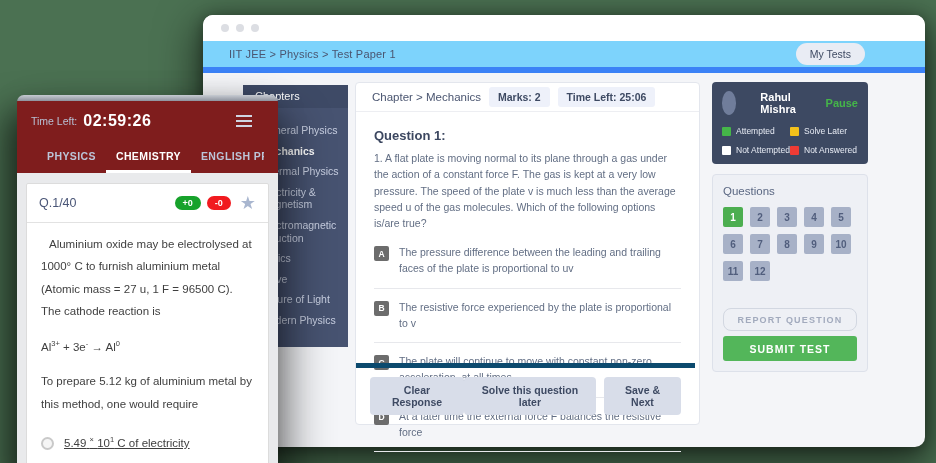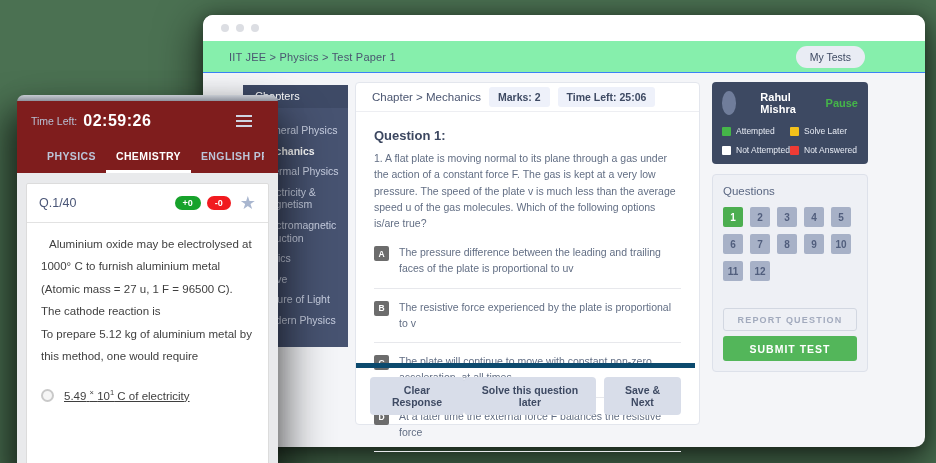--- a/index.html
+++ b/index.html
@@ -12,21 +12,21 @@
 
   
   .win {
     position:absolute; left:203px; top:15px; width:722px; height:432px;
     background:#f4f5f8; border-radius:10px; z-index:10;
     box-shadow:0 14px 40px 6px rgba(0,0,0,.55), 0 2px 14px rgba(0,0,0,.35);
   }
   .titlebar { height:26px; background:#fff; border-radius:10px 10px 0 0;
     display:flex; align-items:center; padding-left:18px; gap:7px; }
   .dot { width:8px; height:8px; border-radius:50%; background:#dcdee3; }
-  .crumbbar { height:32px; background:#86efac; border-bottom:1px solid #3b82f6;
+  .crumbbar { height:32px; background:#7dd3fc; border-bottom:6px solid #3b82f6;
     display:flex; align-items:center; padding:0 60px 0 26px; }
   .crumb { font-size:11px; color:#4a5570; letter-spacing:.2px; }
   .mytests { margin-left:auto; background:#e9ecf4; border-radius:14px;
     padding:5px 14px; font-size:10.5px; color:#3e4a63; }
   .content { position:relative; height:373px; }
 
   
   .chapters { position:absolute; left:40px; top:12px; width:105px; }
   .ch-head { height:23px; background:#3e4a66; color:#fff; font-size:11px;
     line-height:23px; padding-left:12px; }
@@ -75,21 +75,21 @@
 
   .qspanel { position:absolute; left:509px; top:101px; width:156px; height:198px;
     background:#eef0f5; border:1px solid #dde1ea; border-radius:4px; padding:10px; }
   .qs-title { font-size:11.5px; color:#5a6782; }
   .grid { display:grid; grid-template-columns:repeat(5,20px); gap:7px; margin-top:10px; }
   .cell { width:20px; height:20px; background:#a7b1c7; border-radius:2px;
     color:#515e7d; font-size:10px; font-weight:bold;
     display:flex; align-items:center; justify-content:center; cursor:pointer; }
   .cell.active { color:#fff; }
   .report { position:absolute; left:10px; right:10px; bottom:40px; height:23px;
-    background:transparent; border:1px solid #d2d7e1; border-radius:3px;
+    background:transparent; border:1px solid #d2d7e1; border-radius:8px;
     color:#a2aabd; font-size:9px; font-weight:bold; letter-spacing:1.2px;
     font-family:"Liberation Sans",sans-serif; cursor:pointer; }
   .submit { position:absolute; left:10px; right:10px; bottom:10px; height:25px;
     border:none; border-radius:3px; color:#fff; font-size:10.5px; font-weight:bold;
     letter-spacing:1px; font-family:"Liberation Sans",sans-serif; cursor:pointer; }
 
   
   .phone { position:absolute; left:17px; top:95px; width:261px; height:380px;
     z-index:30; border-radius:7px 7px 0 0; overflow:hidden;
     box-shadow:-12px 16px 34px rgba(0,0,0,.55), 12px 24px 44px rgba(0,0,0,.45); }
@@ -260,20 +260,23 @@
     <div class="m-body">
       <div class="card">
         <div class="card-head">
           <span class="q-num">Q.1/40</span>
           <span class="pill" style="background-color: rgb(23, 162, 43);">+0</span>
           <span class="pill neg" style="background-color: rgb(241, 26, 31);">-0</span>
           <span class="star">★</span>
         </div>
         <div class="card-body">
           <div class="m-q">Aluminium oxide may be electrolysed at 1000° C to furnish aluminium metal (Atomic mass = 27 u, 1 F = 96500 C). The cathode reaction is</div>
+          <div class="reaction">
+            <span>Al</span><sup>3+</sup><span> + 3e</span><sup>-</sup><span> → </span><span>Al</span><sup>0</sup>
+          </div>
           <div>To prepare 5.12 kg of aluminium metal by this method, one would require</div>
 
           <div class="m-opt">
             <span class="radio"></span>
             <span class="m-opt-text"><span>5.49</span> <sup>×</sup> <span>10</span><sup>1</sup><span> C of electricity</span></span>
           </div>
 
         </div>
       </div>
     </div>

